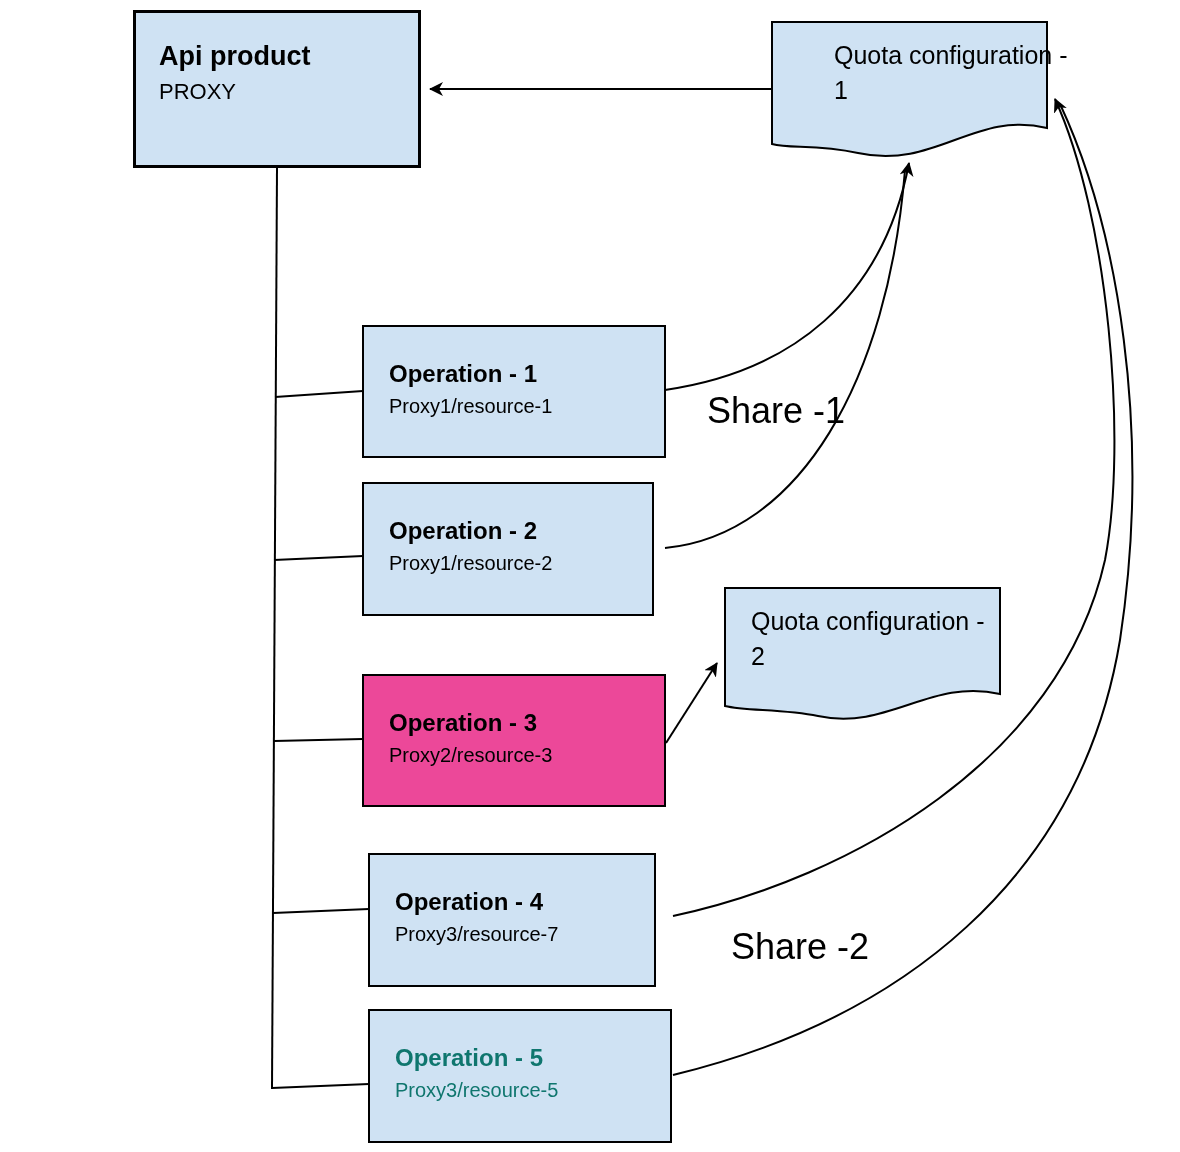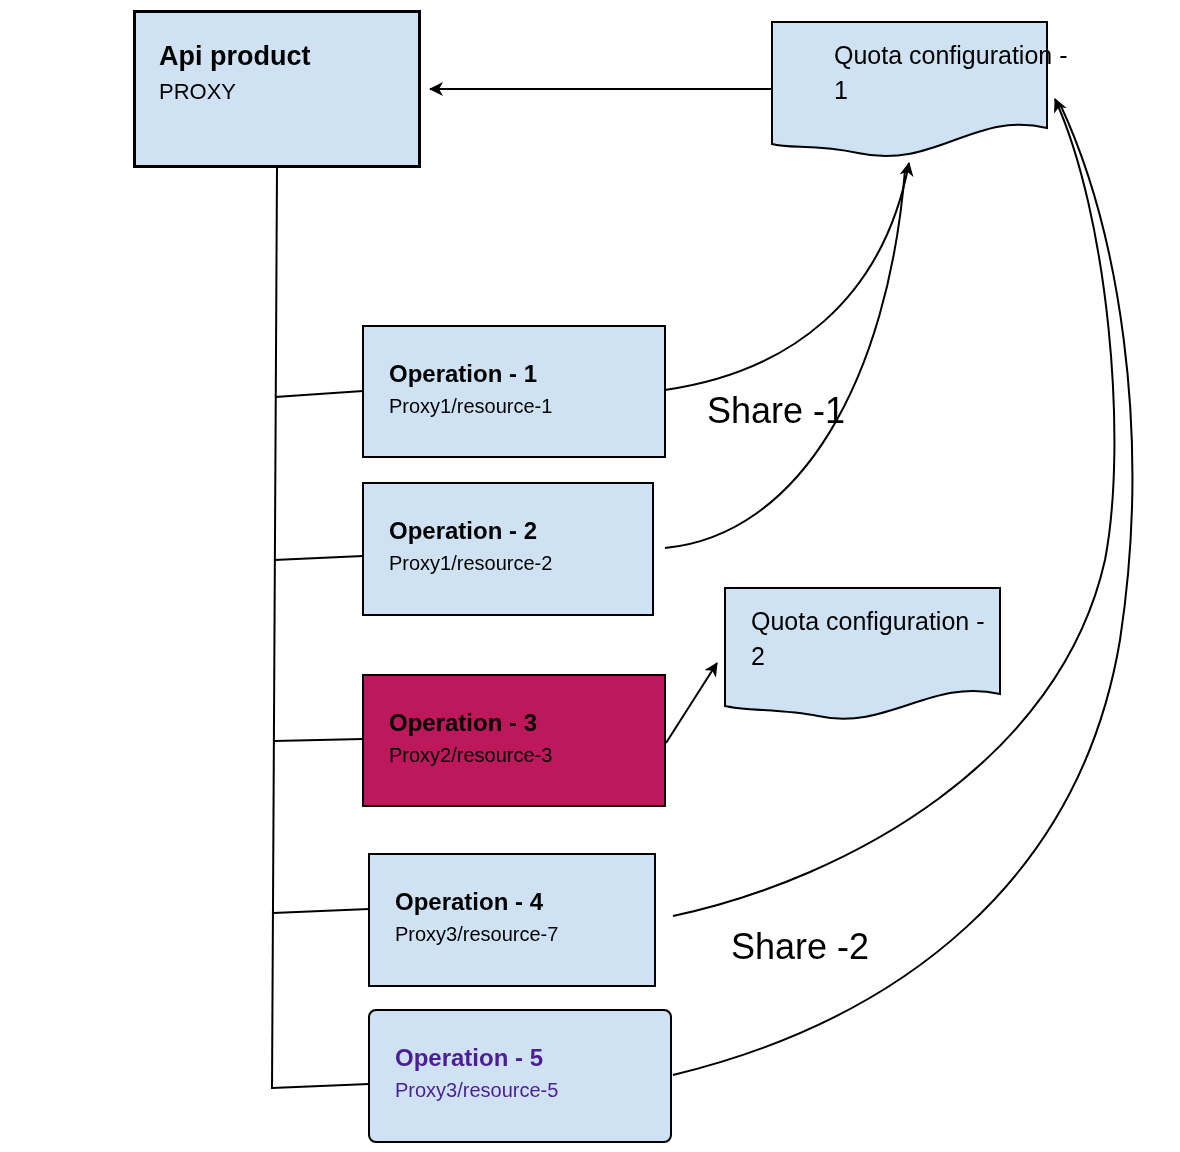--- a/index.html
+++ b/index.html
@@ -119,31 +119,31 @@
   <div class="box" style="left: 362px; top: 325px; width: 304px; height: 133px; background: rgb(207, 226, 243); border-color: rgb(0, 0, 0); color: rgb(0, 0, 0);">
     <div class="box-title">Operation - 1</div>
     <div class="box-sub">Proxy1/resource-1</div>
   </div>
 
   <div class="box" style="left: 362px; top: 482px; width: 292px; height: 134px; background: rgb(207, 226, 243); border-color: rgb(0, 0, 0); color: rgb(0, 0, 0);">
     <div class="box-title">Operation - 2</div>
     <div class="box-sub">Proxy1/resource-2</div>
   </div>
 
-  <div class="box" style="left: 362px; top: 674px; width: 304px; height: 133px; background: #be185d; border-color: rgb(0, 0, 0); color: rgb(0, 0, 0);">
+  <div class="box" style="left: 362px; top: 674px; width: 304px; height: 133px; background: #ec4899; border-color: rgb(0, 0, 0); color: rgb(0, 0, 0);">
     <div class="box-title">Operation - 3</div>
     <div class="box-sub">Proxy2/resource-3</div>
   </div>
 
   <div class="box" style="left: 368px; top: 853px; width: 288px; height: 134px; background: rgb(207, 226, 243); border-color: rgb(0, 0, 0); color: rgb(0, 0, 0);">
     <div class="box-title">Operation - 4</div>
     <div class="box-sub">Proxy3/resource-7</div>
   </div>
 
-  <div class="box" style="left: 368px; top: 1009px; width: 304px; height: 134px; background: rgb(207, 226, 243); border-color: rgb(0, 0, 0); color: #4c1d95; border-radius: 8px;">
+  <div class="box" style="left: 368px; top: 1009px; width: 304px; height: 134px; background: rgb(207, 226, 243); border-color: rgb(0, 0, 0); color: #0f766e;">
     <div class="box-title">Operation - 5</div>
     <div class="box-sub">Proxy3/resource-5</div>
   </div>
 
   <div class="doc-label" style="left:834px; top:38px;">Quota configuration - 1</div>
   <div class="doc-label" style="left:751px; top:604px;">Quota configuration - 2</div>
 
   <div class="share-label" style="left:707px; top:390px;">Share -1</div>
   <div class="share-label" style="left:731px; top:926px;">Share -2</div>
 

